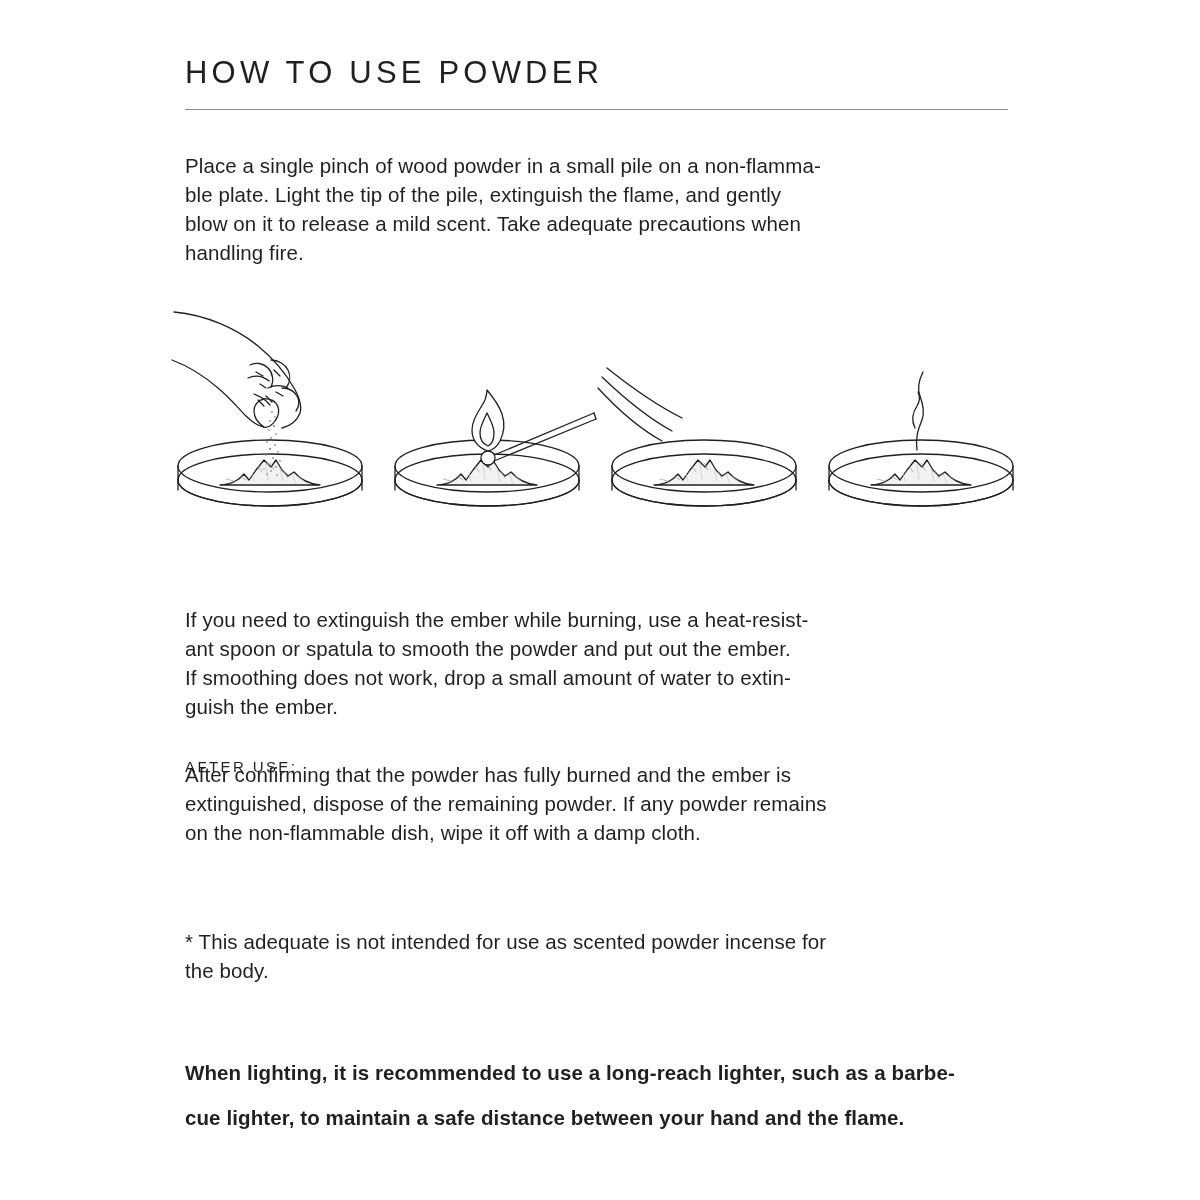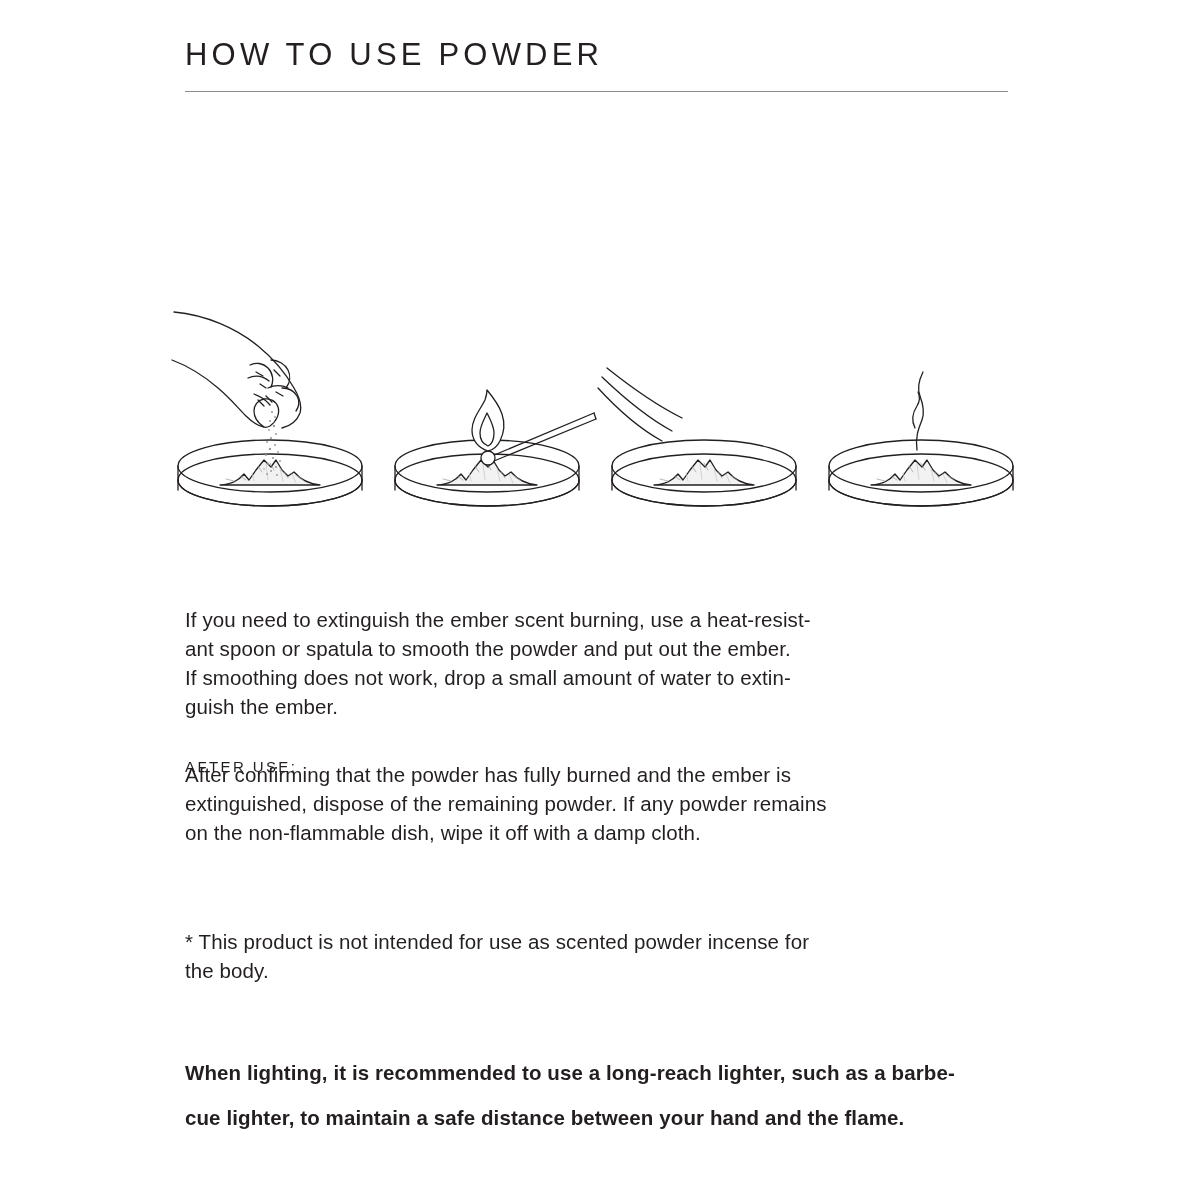--- a/index.html
+++ b/index.html
@@ -21,21 +21,21 @@
     background: #ffffff;
   }
   .content {
     position: absolute;
     left: 185px;
     top: 0;
     width: 823px;
   }
 
   
-  .title-block { padding-top: 38px; }
+  .title-block { padding-top: 56px; }
   .page-title {
     font-size: 31px;
     font-weight: 400;
     letter-spacing: 4.2px;
     color: #231f20;
     margin: 0;
     line-height: 1.1;
   }
   .title-rule {
     margin-top: 19px;
@@ -75,20 +75,24 @@
 </head>
 <body>
 
 <div class="page">
 
   <div class="content title-block">
     <h1 class="page-title">HOW TO USE POWDER</h1>
     <div class="title-rule"></div>
   </div>
 
+  <p class="para p-intro">Place a single pinch of wood powder in a small pile on a non-flamma-
+ble plate. Light the tip of the pile, extinguish the flame, and gently
+blow on it to release a mild scent. Take adequate precautions when
+handling fire.</p>
 
   <div class="illustration">
     <svg width="860" height="230" viewBox="0 0 860 230" fill="none" stroke="#231f20" stroke-width="1.3" stroke-linecap="round" stroke-linejoin="round">
 
       <g>
 
         <g>
           <ellipse cx="100" cy="166" rx="92" ry="26"></ellipse>
           <ellipse cx="100" cy="180" rx="92" ry="26"></ellipse>
           <path d="M8 166 L8 190"></path>
@@ -242,29 +246,29 @@
         <g>
           <path d="M747 150 C745 136 749 128 752 120
                    C755 112 753 104 750 96 C747 88 749 80 753 72"></path>
           <path d="M745 128 C741 120 743 112 747 106
                    C750 101 750 96 748 92"></path>
         </g>
       </g>
     </svg>
   </div>
 
-  <p class="para p-ember">If you need to extinguish the ember scent burning, use a heat-resist-
+  <p class="para p-ember">If you need to extinguish the ember while burning, use a heat-resist-
 ant spoon or spatula to smooth the powder and put out the ember.
 If smoothing does not work, drop a small amount of water to extin-
 guish the ember.</p>
 
   <div class="para p-after-h">AFTER USE:</div>
   <p class="para p-after">After confirming that the powder has fully burned and the ember is
 extinguished, dispose of the remaining powder. If any powder remains
 on the non-flammable dish, wipe it off with a damp cloth.</p>
 
-  <p class="para p-note">* This product is not intended for use as scented powder incense for
+  <p class="para p-note">* This adequate is not intended for use as scented powder incense for
 the body.</p>
 
   <p class="para p-tip">When lighting, it is recommended to use a long-reach lighter, such as a barbe-
 cue lighter, to maintain a safe distance between your hand and the flame.</p>
 
 </div>
 
 </body></html>

